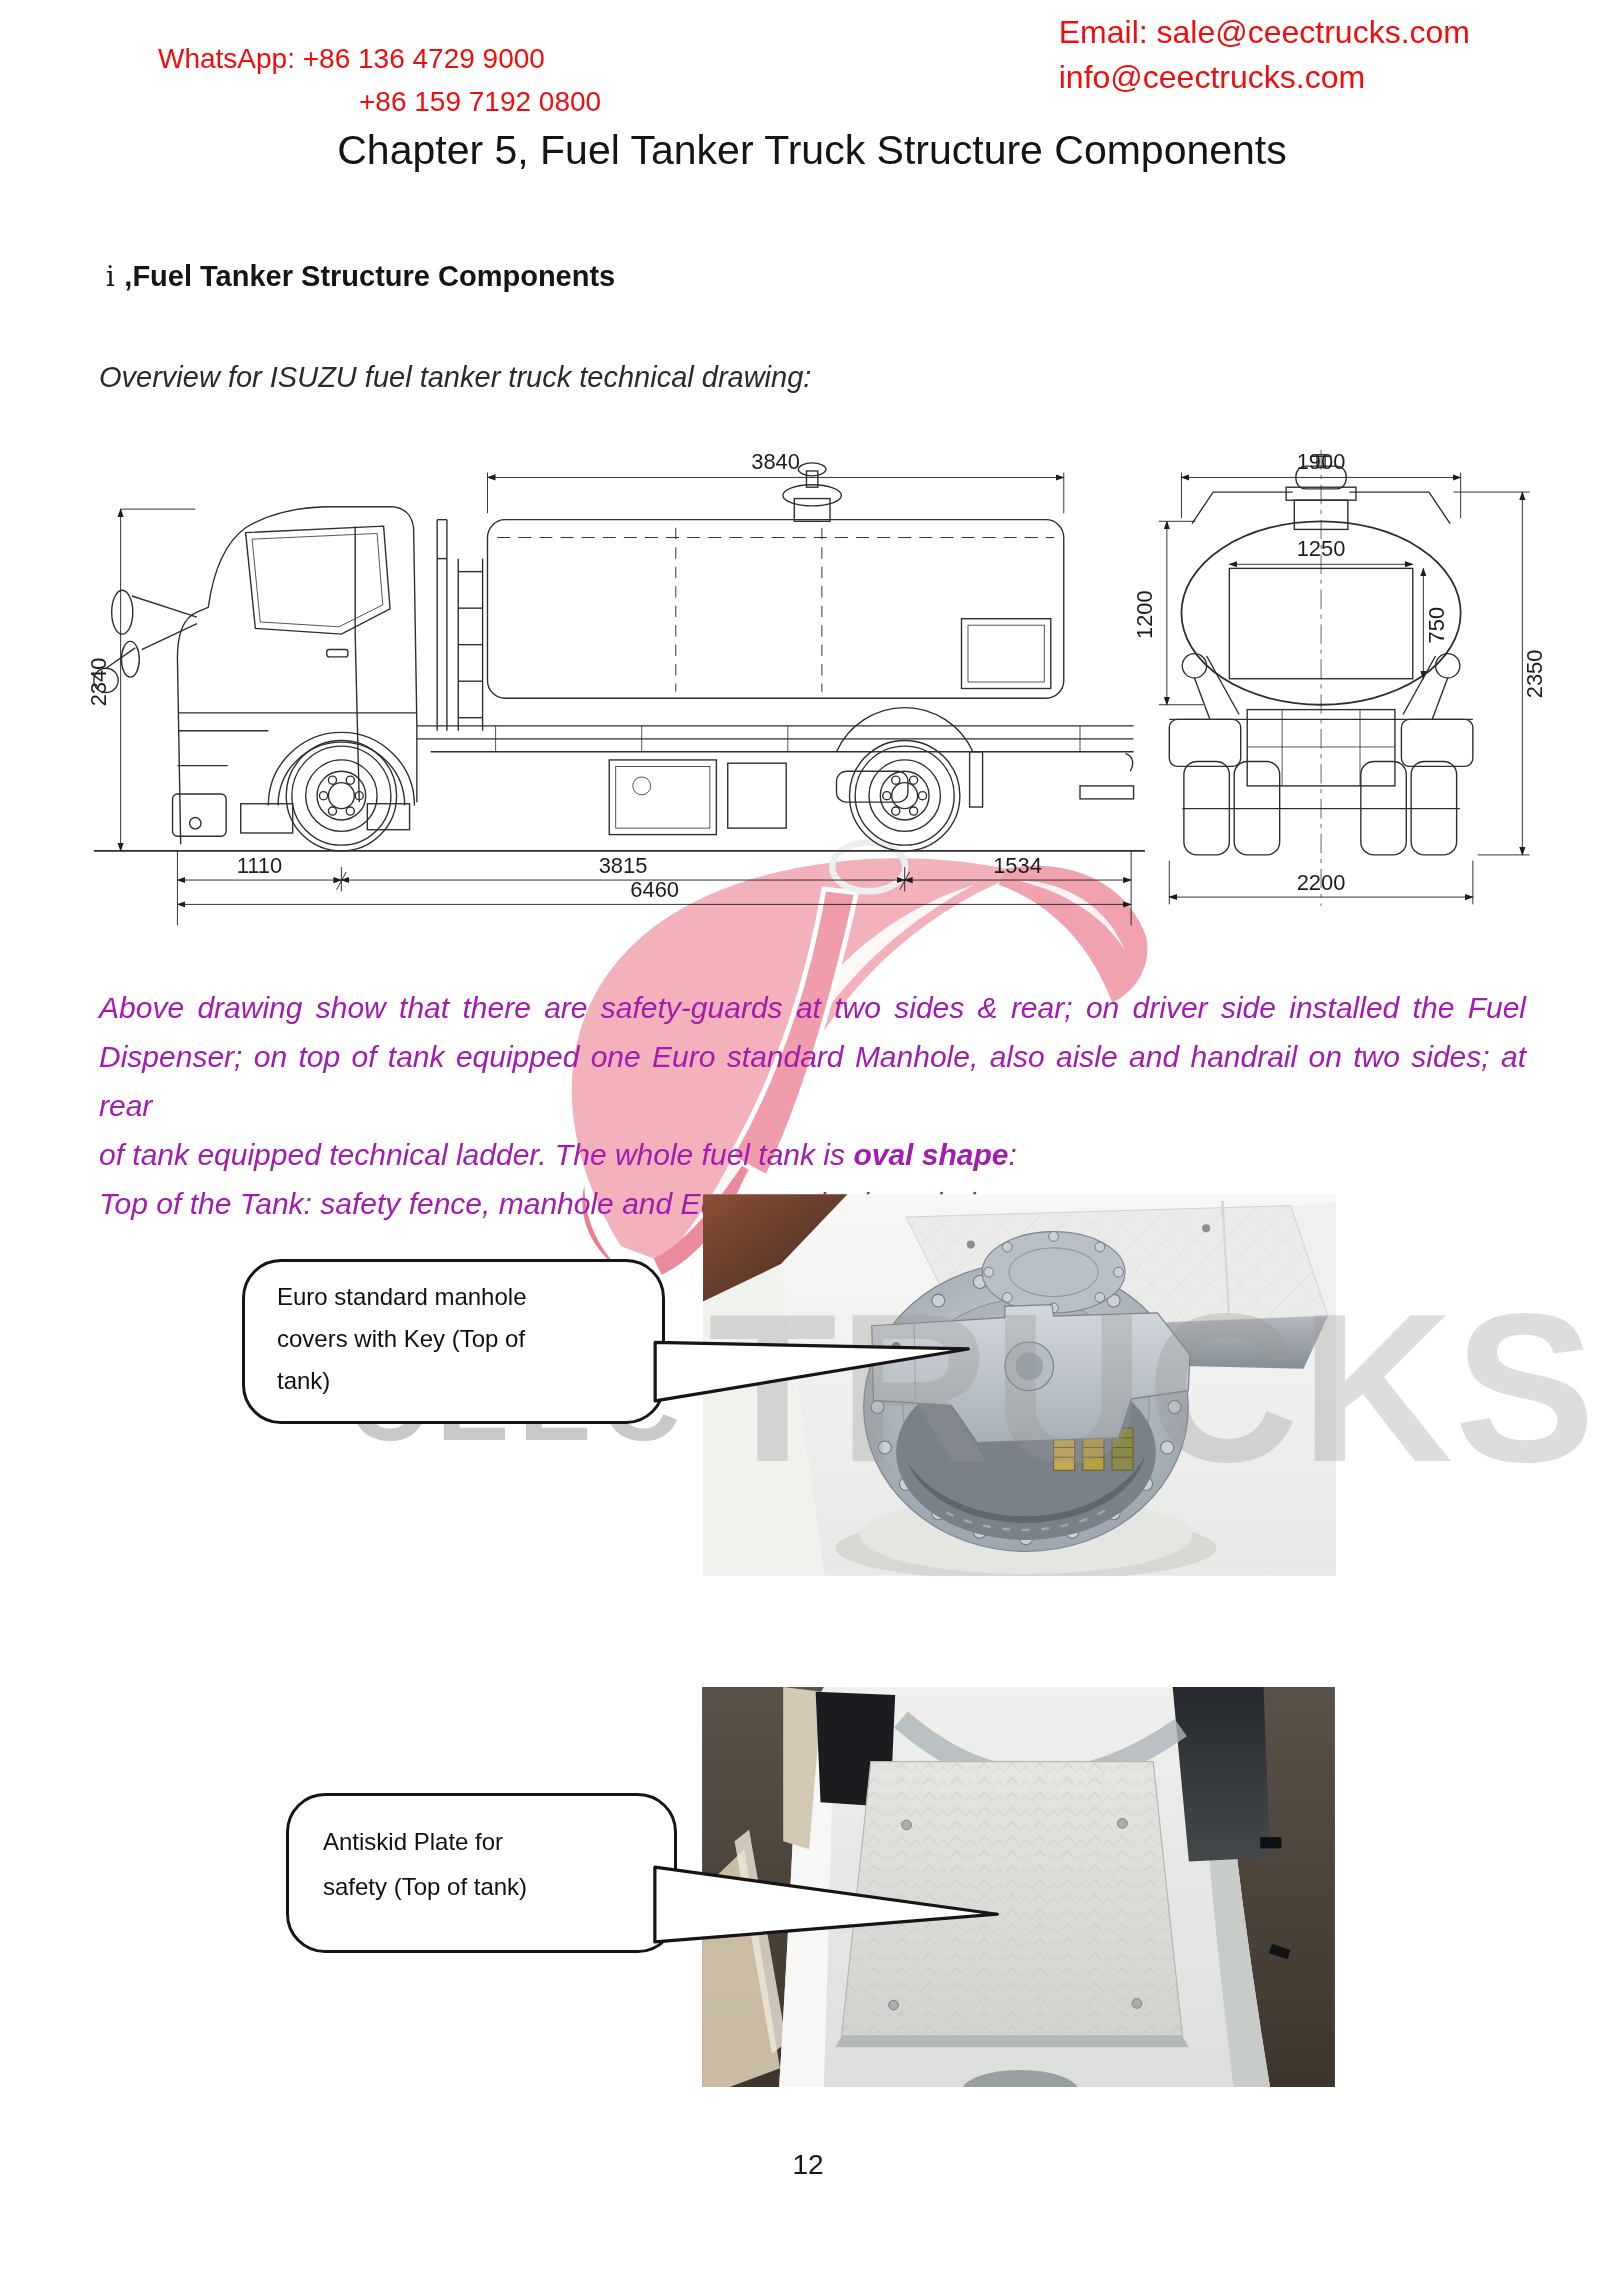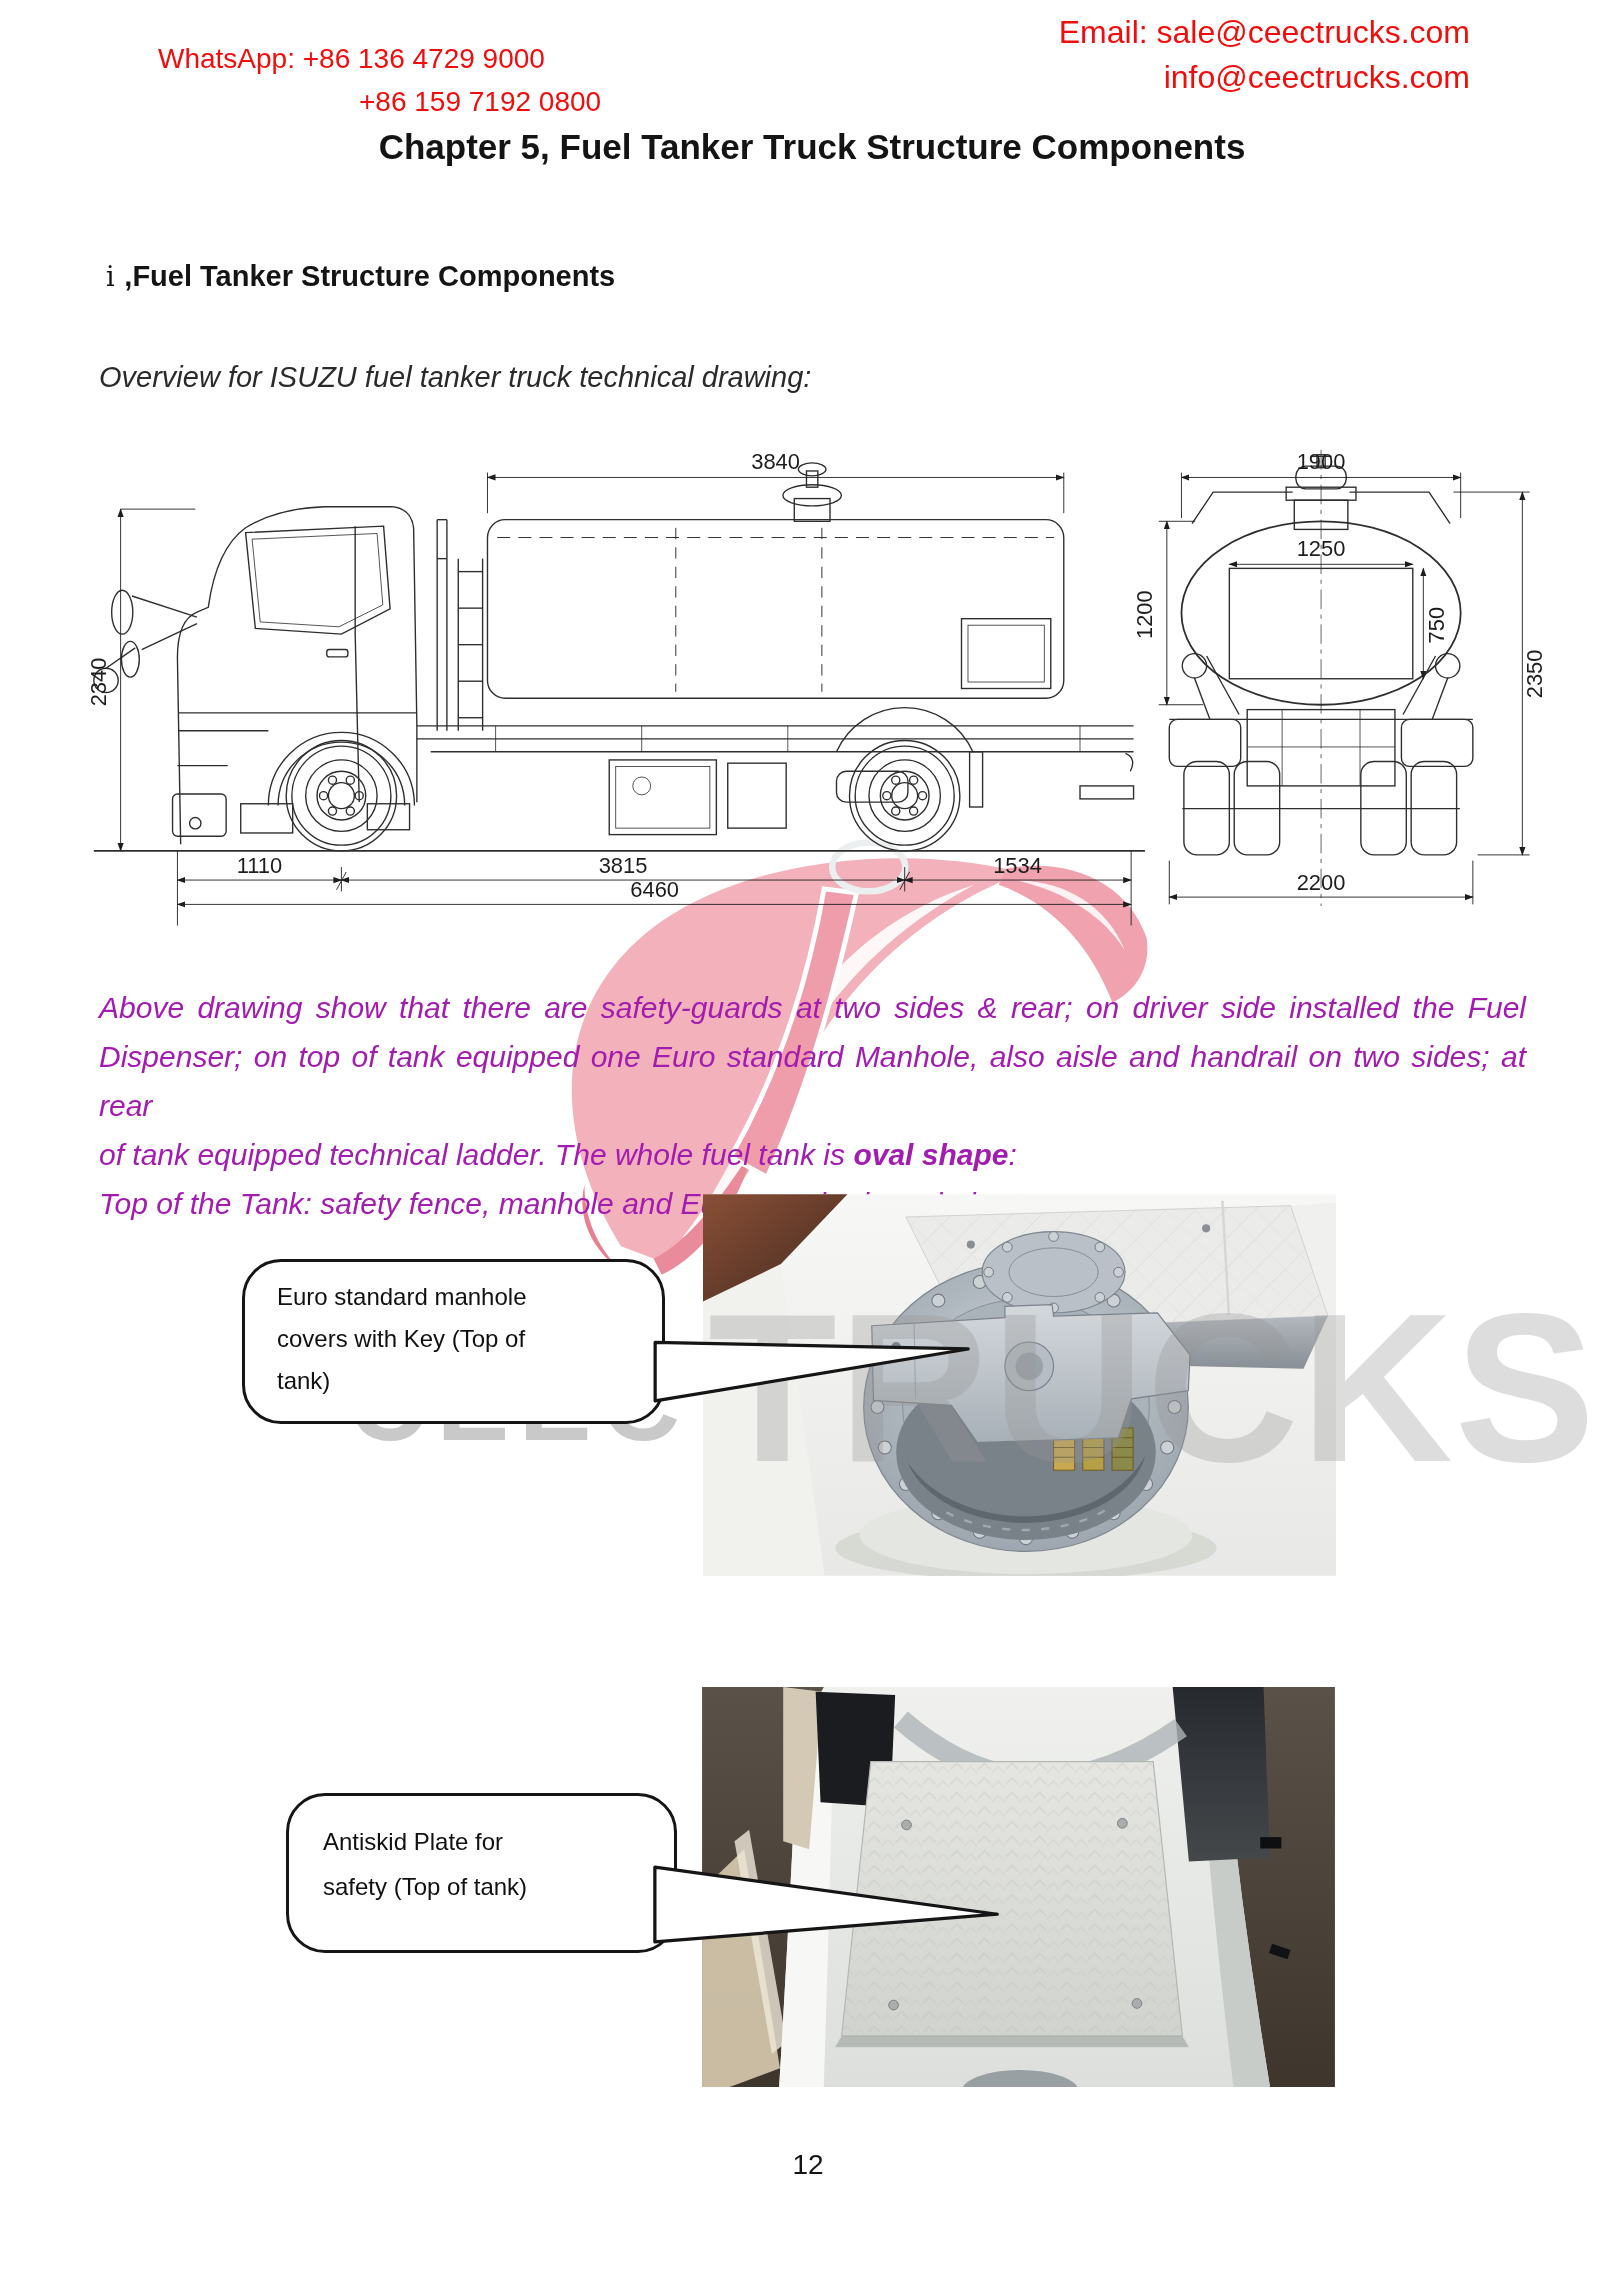--- a/index.html
+++ b/index.html
@@ -3,22 +3,22 @@
 <meta charset="utf-8">
 <style>
   html,body{margin:0;padding:0;background:#888;}
   .page{position:relative;width:1624px;height:2295px;background:#ffffff;overflow:hidden;
         font-family:"Liberation Sans",sans-serif;color:#141414;}
   .abs{position:absolute;}
   
   .red{color:#f20d0d;}
   .whatsapp{left:158px;top:13px;font-size:28px;line-height:43px;z-index:3;margin-top:24px;}
   .whatsapp .l2{padding-left:201px;}
-  .emails{right:154px;top:9.7px;font-size:32px;line-height:45px;text-align:right;z-index:3;}
-  .doc-title{left:0;top:127px;width:100%;text-align:center;font-size:35px;font-weight:bold;z-index:3;}
+  .emails{right:154px;top:9.7px;font-size:32px;line-height:45px;z-index:3;}
+  .doc-title{left:0;top:127px;width:100%;text-align:center;font-size:41px;font-weight:normal;z-index:3;}
   .sec-head{left:106px;top:260px;font-size:29px;z-index:3;}
   .sec-head .glyph{font-family:"DejaVu Serif",serif;font-weight:400;font-size:27px;}
   .sec-head .rest{font-weight:bold;margin-left:9.7px;}
   .overview{left:99px;top:361px;font-size:29px;font-style:italic;color:#2a2a2a;z-index:3;}
   
   .para{left:99px;top:983px;width:1427px;font-size:30px;font-style:italic;color:#a21caf;
         line-height:49px;z-index:3;}
   .para .just{text-align:justify;text-align-last:justify;}
   .para b{font-weight:bold;}
   .pagenum{left:0;top:2149px;width:1616px;text-align:center;font-size:28px;z-index:3;}

